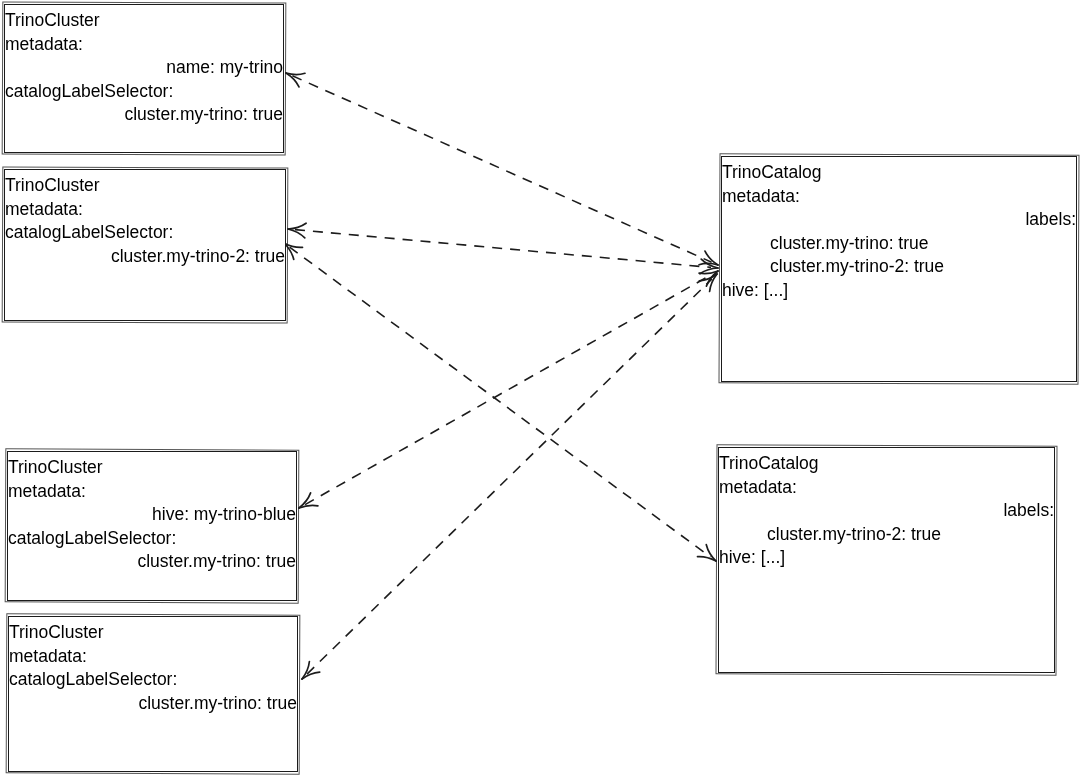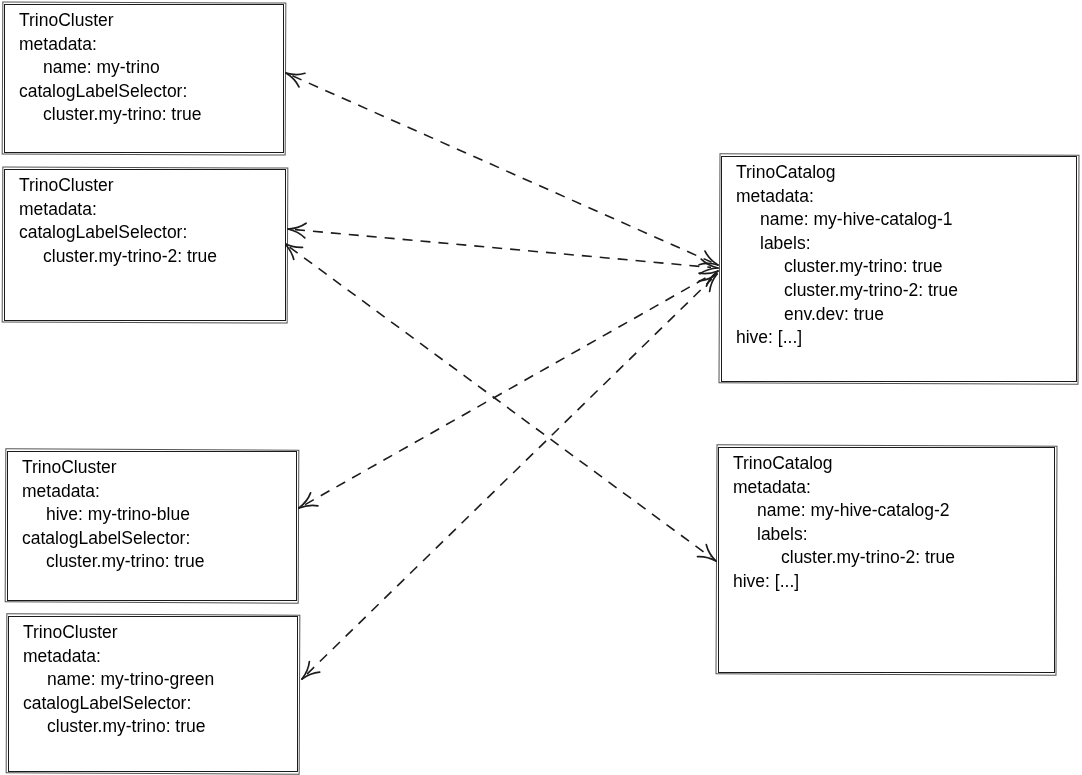--- a/index.html
+++ b/index.html
@@ -16,39 +16,39 @@
     position: absolute;
     left: 0; top: 0;
     width: 1082px; height: 775px;
     pointer-events: none;
   }
   .node {
     position: absolute;
     box-sizing: border-box;
     border: 1.6px solid #1b1b1b;
     background: #ffffff;
-    padding: 4px 14px;
+    padding: 4px 0;
   }
   
   .node::after {
     content: "";
     position: absolute;
     inset: -3px;
     border: 1px solid rgba(25,25,25,0.75);
     transform: rotate(0.25deg);
     pointer-events: none;
   }
   .ln {
     height: 23.6px;
     line-height: 23.6px;
     font-size: 17.5px;
     white-space: pre;
   }
   .i0 { padding-left: 0; }
-  .i1 { padding-left: 24px; }
+  .i1 { padding-left: 24px; text-align: right; }
   .i2 { padding-left: 48px; }
 </style>
 </head>
 <body>
 
 <div id="stage">
 
   <svg id="wires" viewBox="0 0 1082 775">
       <line x1="292.4" y1="75.8" x2="711.6" y2="262.2" stroke="#1c1c1c" stroke-width="1.6" stroke-dasharray="10 8"></line>
       <g>
@@ -116,38 +116,34 @@
     <div class="ln i0">TrinoCluster</div>
     <div class="ln i0">metadata:</div>
     <div class="ln i1">hive: my-trino-blue</div>
     <div class="ln i0">catalogLabelSelector:</div>
     <div class="ln i1">cluster.my-trino: true</div>
   </div>
 
   <div class="node" style="left:8px;top:616px;width:290px;height:156px">
     <div class="ln i0">TrinoCluster</div>
     <div class="ln i0">metadata:</div>
-    <div class="ln i1">name: my-trino-green</div>
     <div class="ln i0">catalogLabelSelector:</div>
     <div class="ln i1">cluster.my-trino: true</div>
   </div>
 
   <div class="node" style="left:721px;top:156px;width:356px;height:226px">
     <div class="ln i0">TrinoCatalog</div>
     <div class="ln i0">metadata:</div>
-    <div class="ln i1">name: my-hive-catalog-1</div>
     <div class="ln i1">labels:</div>
     <div class="ln i2">cluster.my-trino: true</div>
     <div class="ln i2">cluster.my-trino-2: true</div>
-    <div class="ln i2">env.dev: true</div>
     <div class="ln i0">hive: [...]</div>
   </div>
 
   <div class="node" style="left:718px;top:447px;width:337px;height:226px">
     <div class="ln i0">TrinoCatalog</div>
     <div class="ln i0">metadata:</div>
-    <div class="ln i1">name: my-hive-catalog-2</div>
     <div class="ln i1">labels:</div>
     <div class="ln i2">cluster.my-trino-2: true</div>
     <div class="ln i0">hive: [...]</div>
   </div>
 
 </div>
 
 </body></html>

